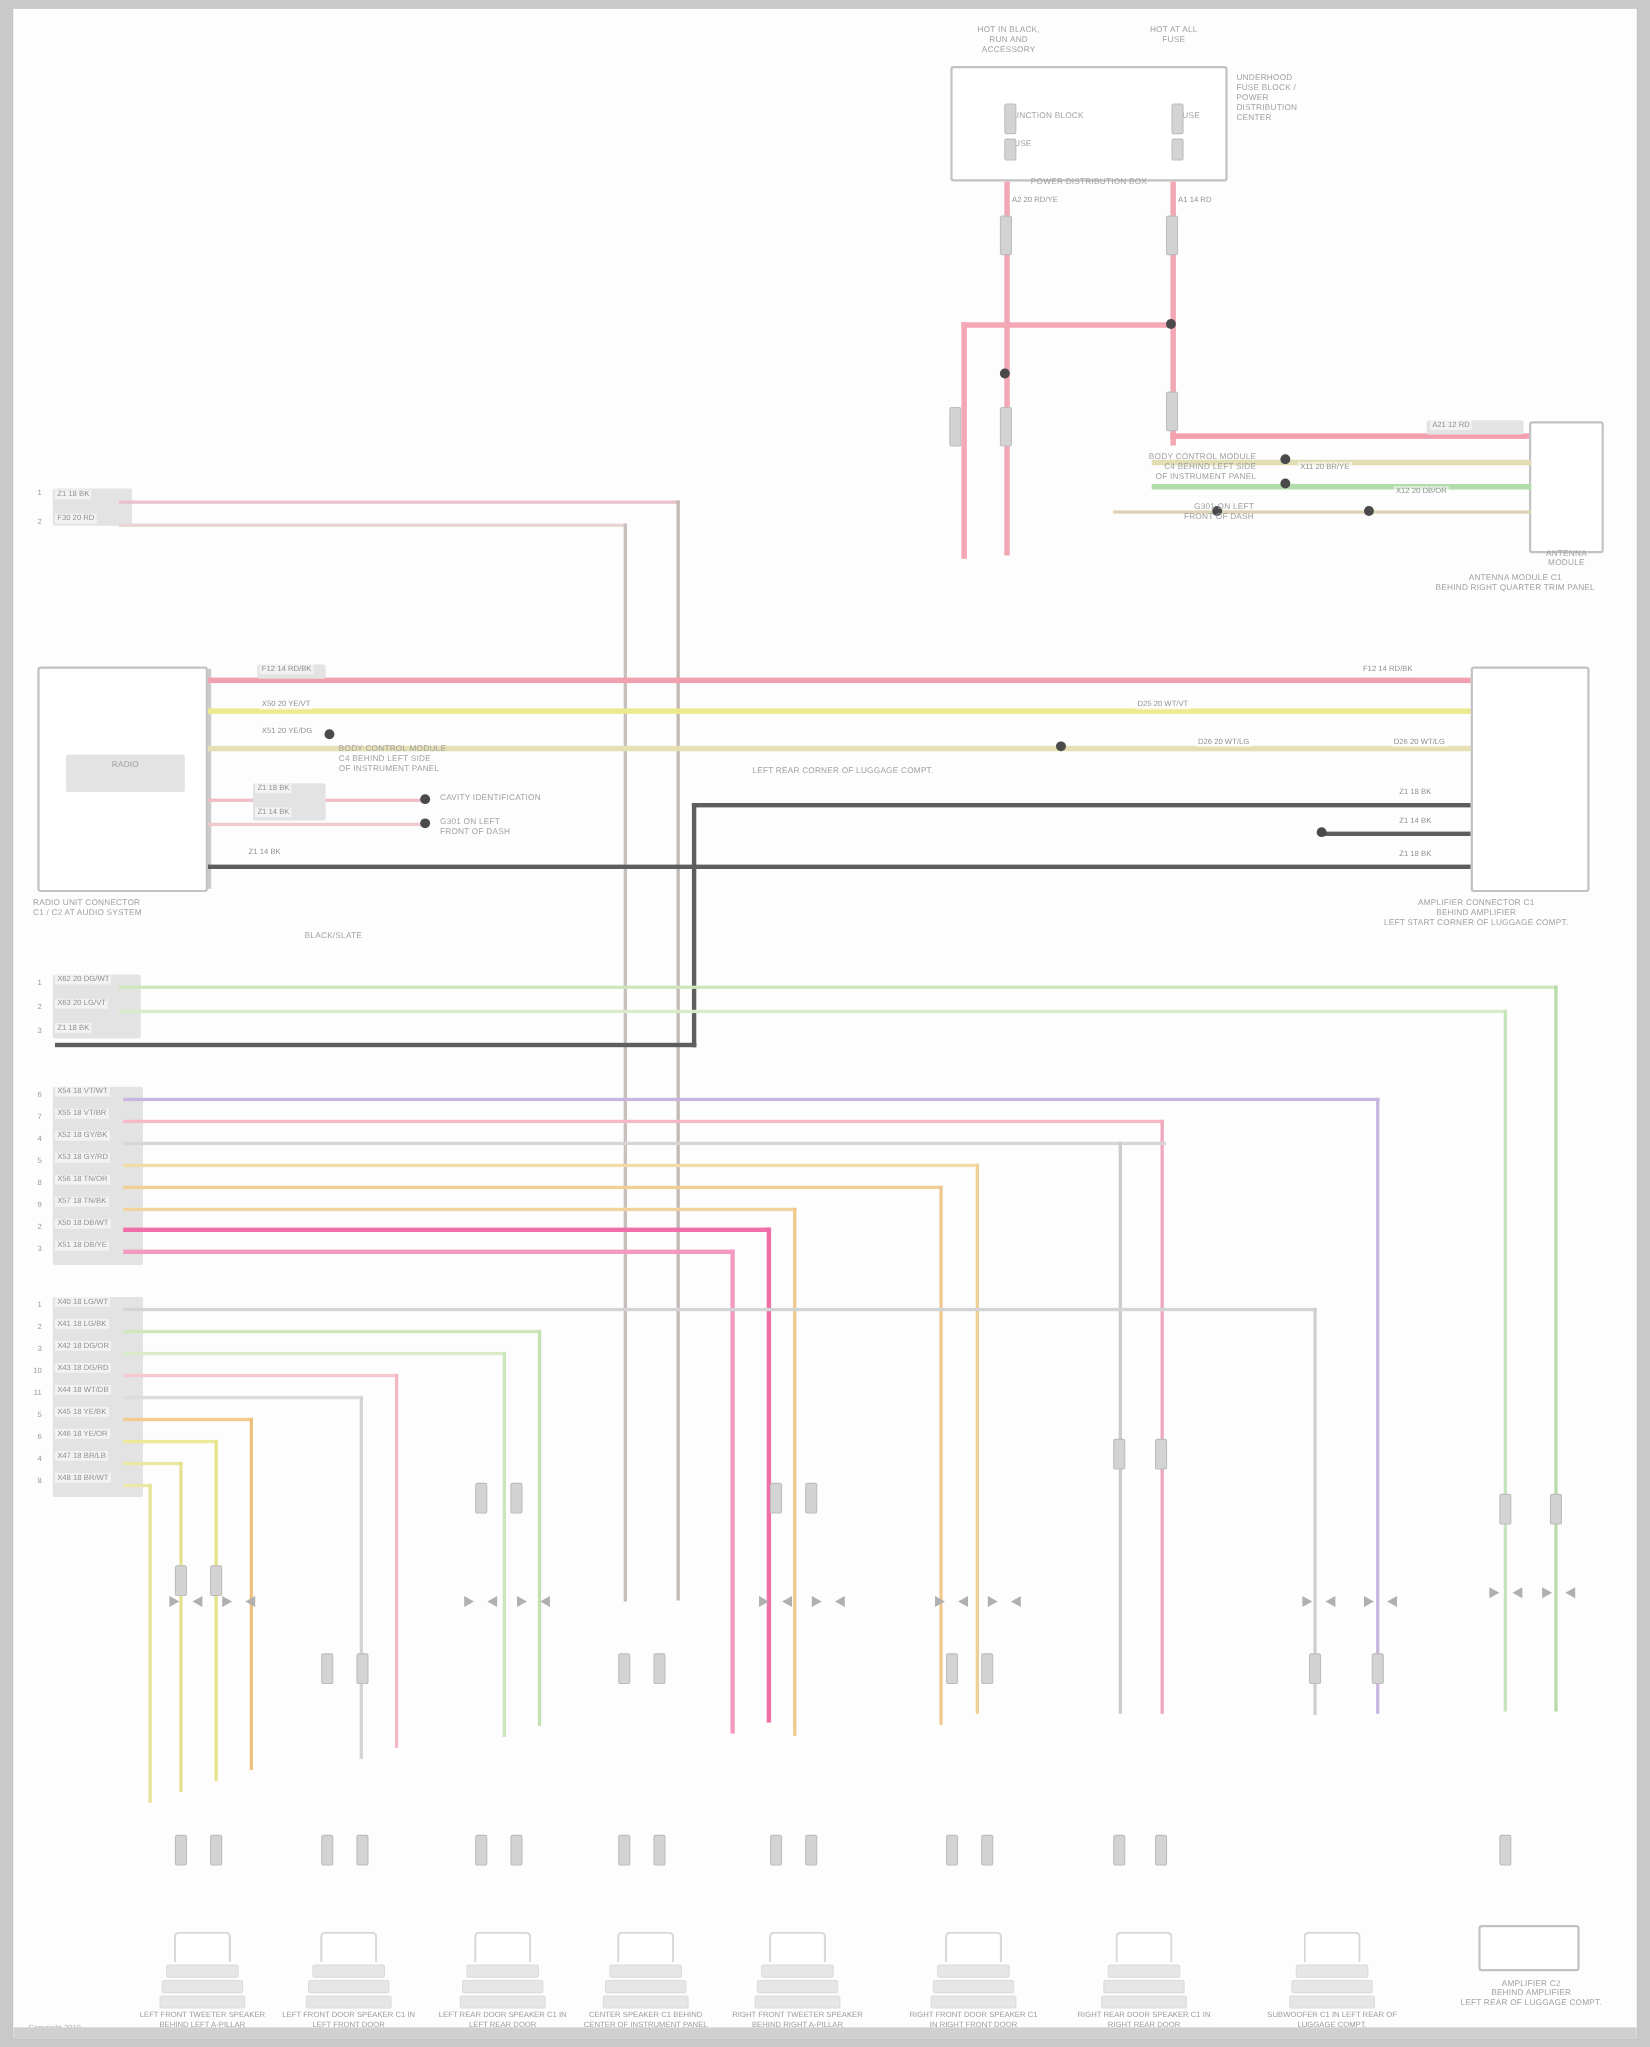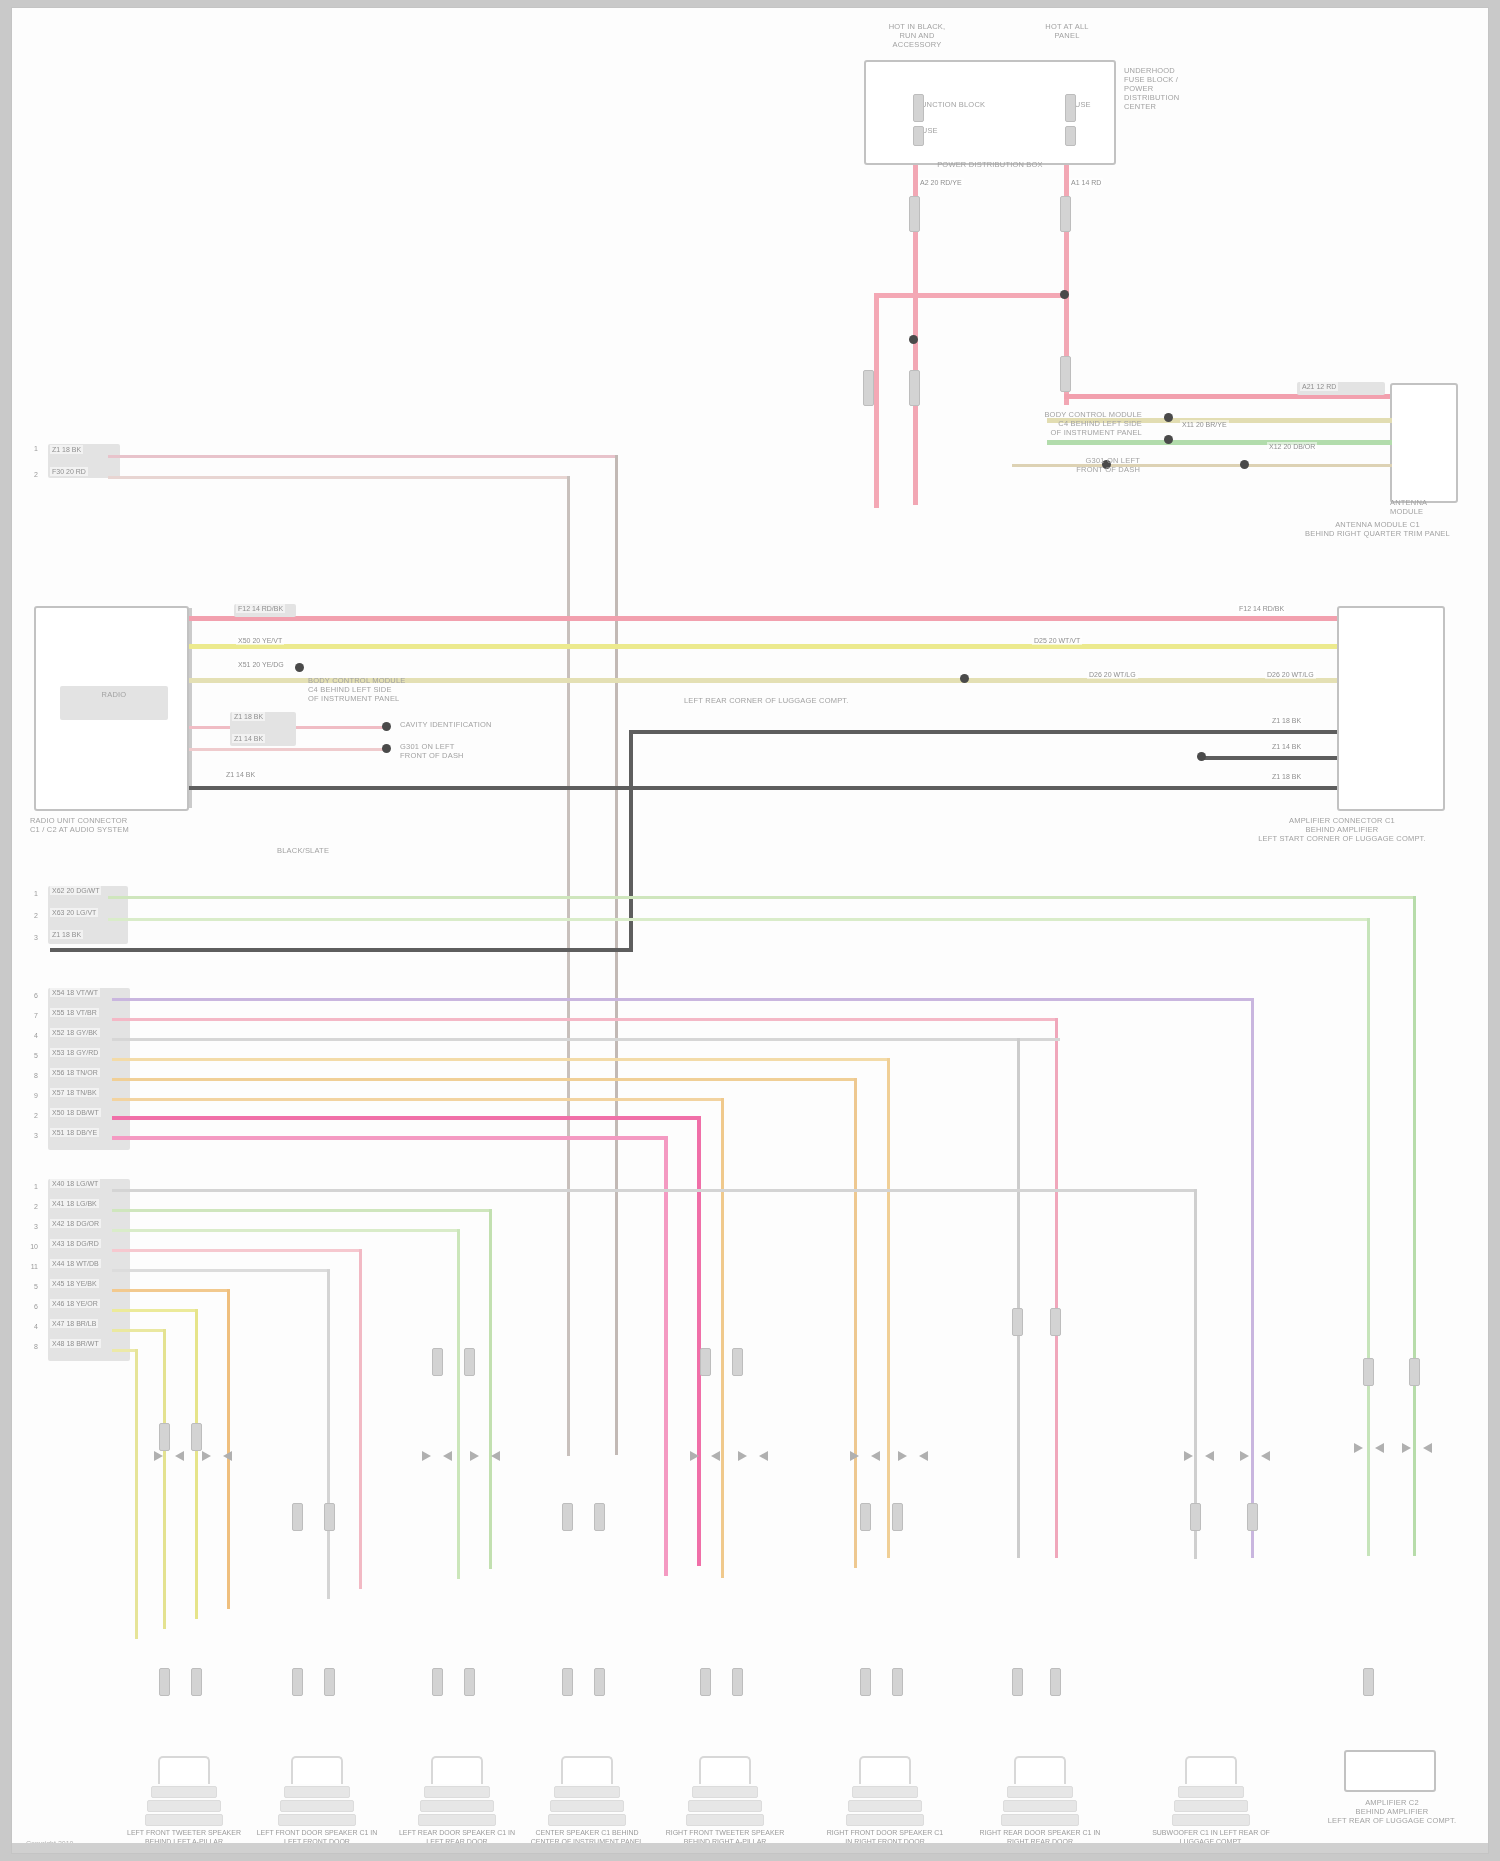--- a/index.html
+++ b/index.html
@@ -145,21 +145,21 @@
 <body>
 
 <div id="page">
   <div id="sheet">
 
     <div class="lbl blur" style="left:845px;top:14px;width:120px;text-align:center;">HOT IN BLACK,
 RUN AND
 ACCESSORY</div>
 
     <div class="lbl blur" style="left:1000px;top:14px;width:110px;text-align:center;">HOT AT ALL
-PANEL</div>
+FUSE</div>
 
     <div class="box" style="left:852px;top:52px;width:252px;height:105px;"></div>
 
     <div class="lbl blur" style="left:905px;top:92px;width:120px;">JUNCTION BLOCK</div>
     <div class="lbl blur" style="left:905px;top:118px;width:60px;">FUSE</div>
     <div class="lbl blur" style="left:1058px;top:92px;width:60px;">FUSE</div>
 
     <div class="lbl blur" style="left:1112px;top:58px;width:120px;">UNDERHOOD
 FUSE BLOCK /
 POWER
@@ -211,21 +211,21 @@
 
     <div class="lbl blur" style="left:1010px;top:402px;width:120px;text-align:right;">BODY CONTROL MODULE
 C4 BEHIND LEFT SIDE
 OF INSTRUMENT PANEL</div>
     <div class="lbl blur" style="left:998px;top:448px;width:130px;text-align:right;">G301 ON LEFT
 FRONT OF DASH</div>
 
     <div class="chip" style="left:1168px;top:412px;">X11 20 BR/YE</div>
     <div class="chip" style="left:1255px;top:434px;">X12 20 DB/OR</div>
 
-    <div class="lbl blur" style="left:1378px;top:490px;width:68px;text-align:left;">ANTENNA MODULE</div>
+    <div class="lbl blur" style="left:1378px;top:490px;width:68px;text-align:center;">ANTENNA MODULE</div>
     <div class="lbl blur" style="left:1258px;top:512px;width:215px;text-align:center;">ANTENNA MODULE C1
 BEHIND RIGHT QUARTER TRIM PANEL</div>
 
     <div class="pin" style="left:14px;top:437px;">1</div>
     <div class="pin" style="left:14px;top:463px;">2</div>
 
     <div class="plate" style="left:36px;top:436px;width:72px;height:34px;"></div>
     <div class="chip" style="left:38px;top:437px;">Z1 18 BK</div>
     <div class="chip" style="left:38px;top:459px;">F30 20 RD</div>
 

